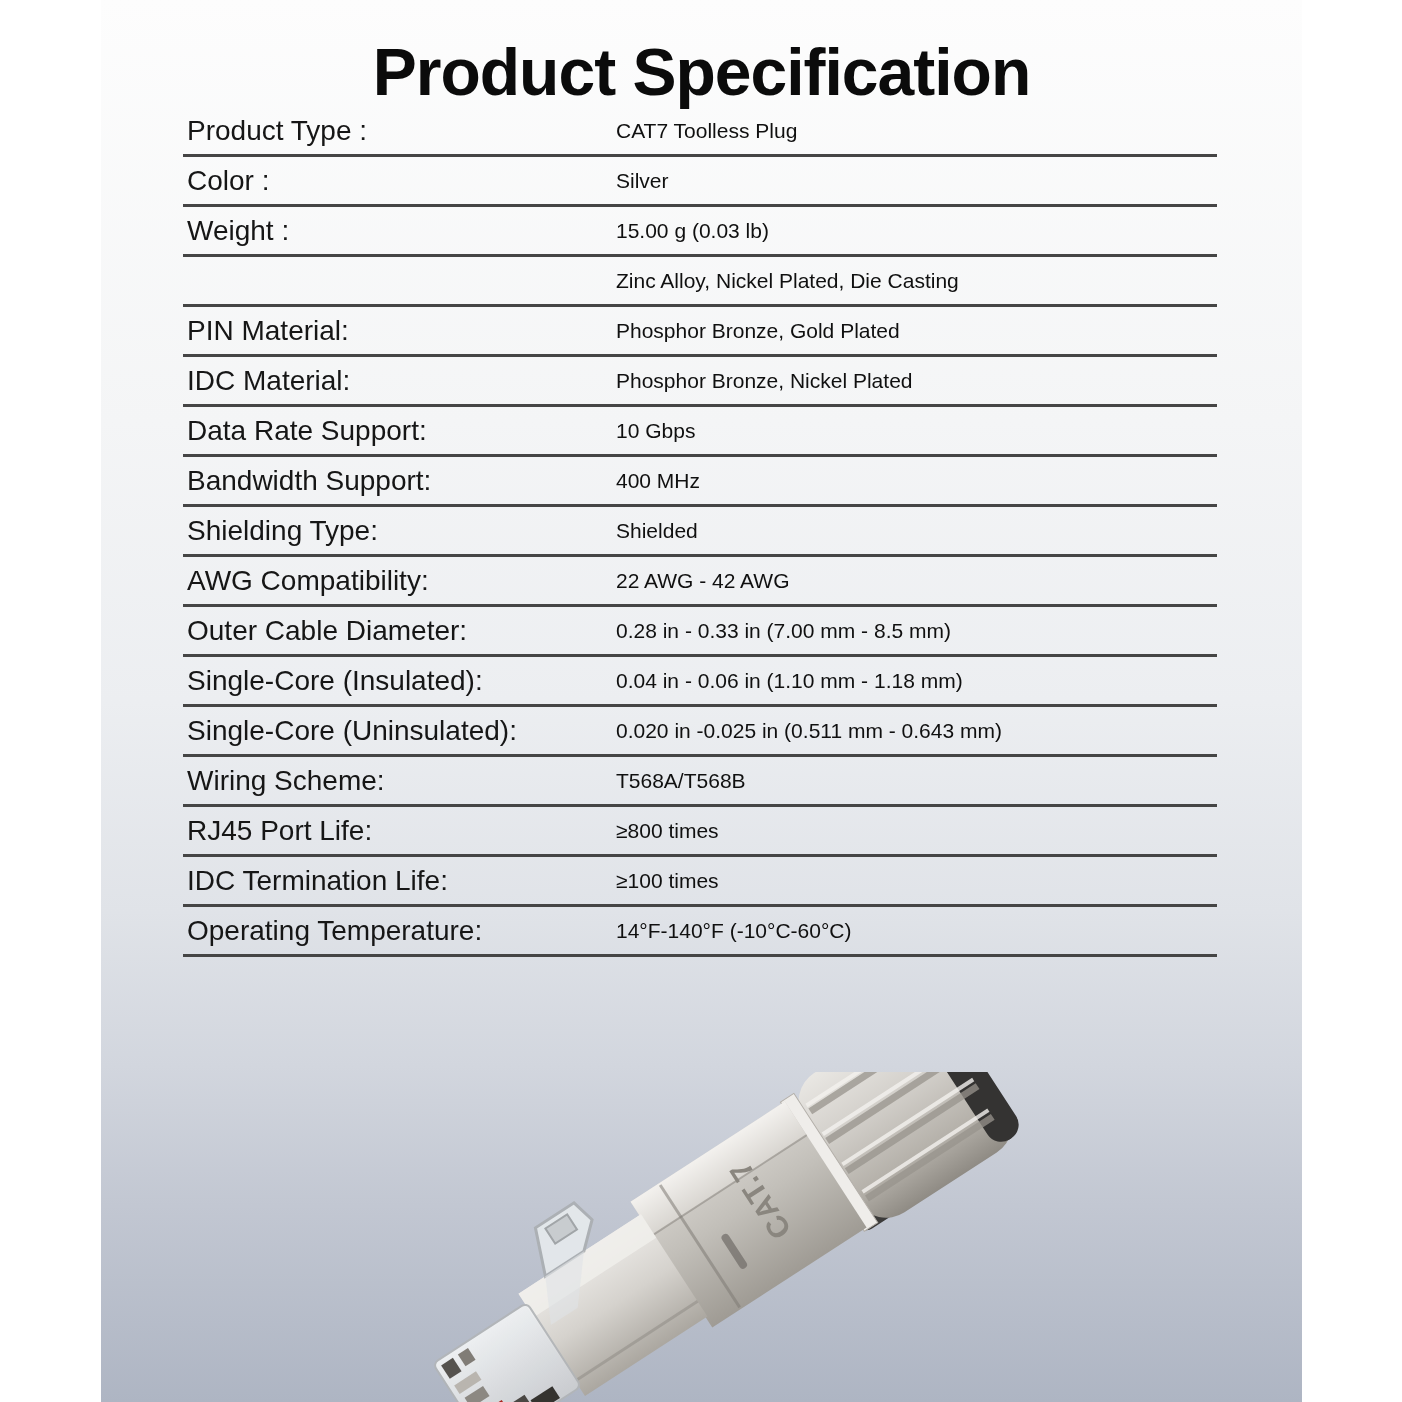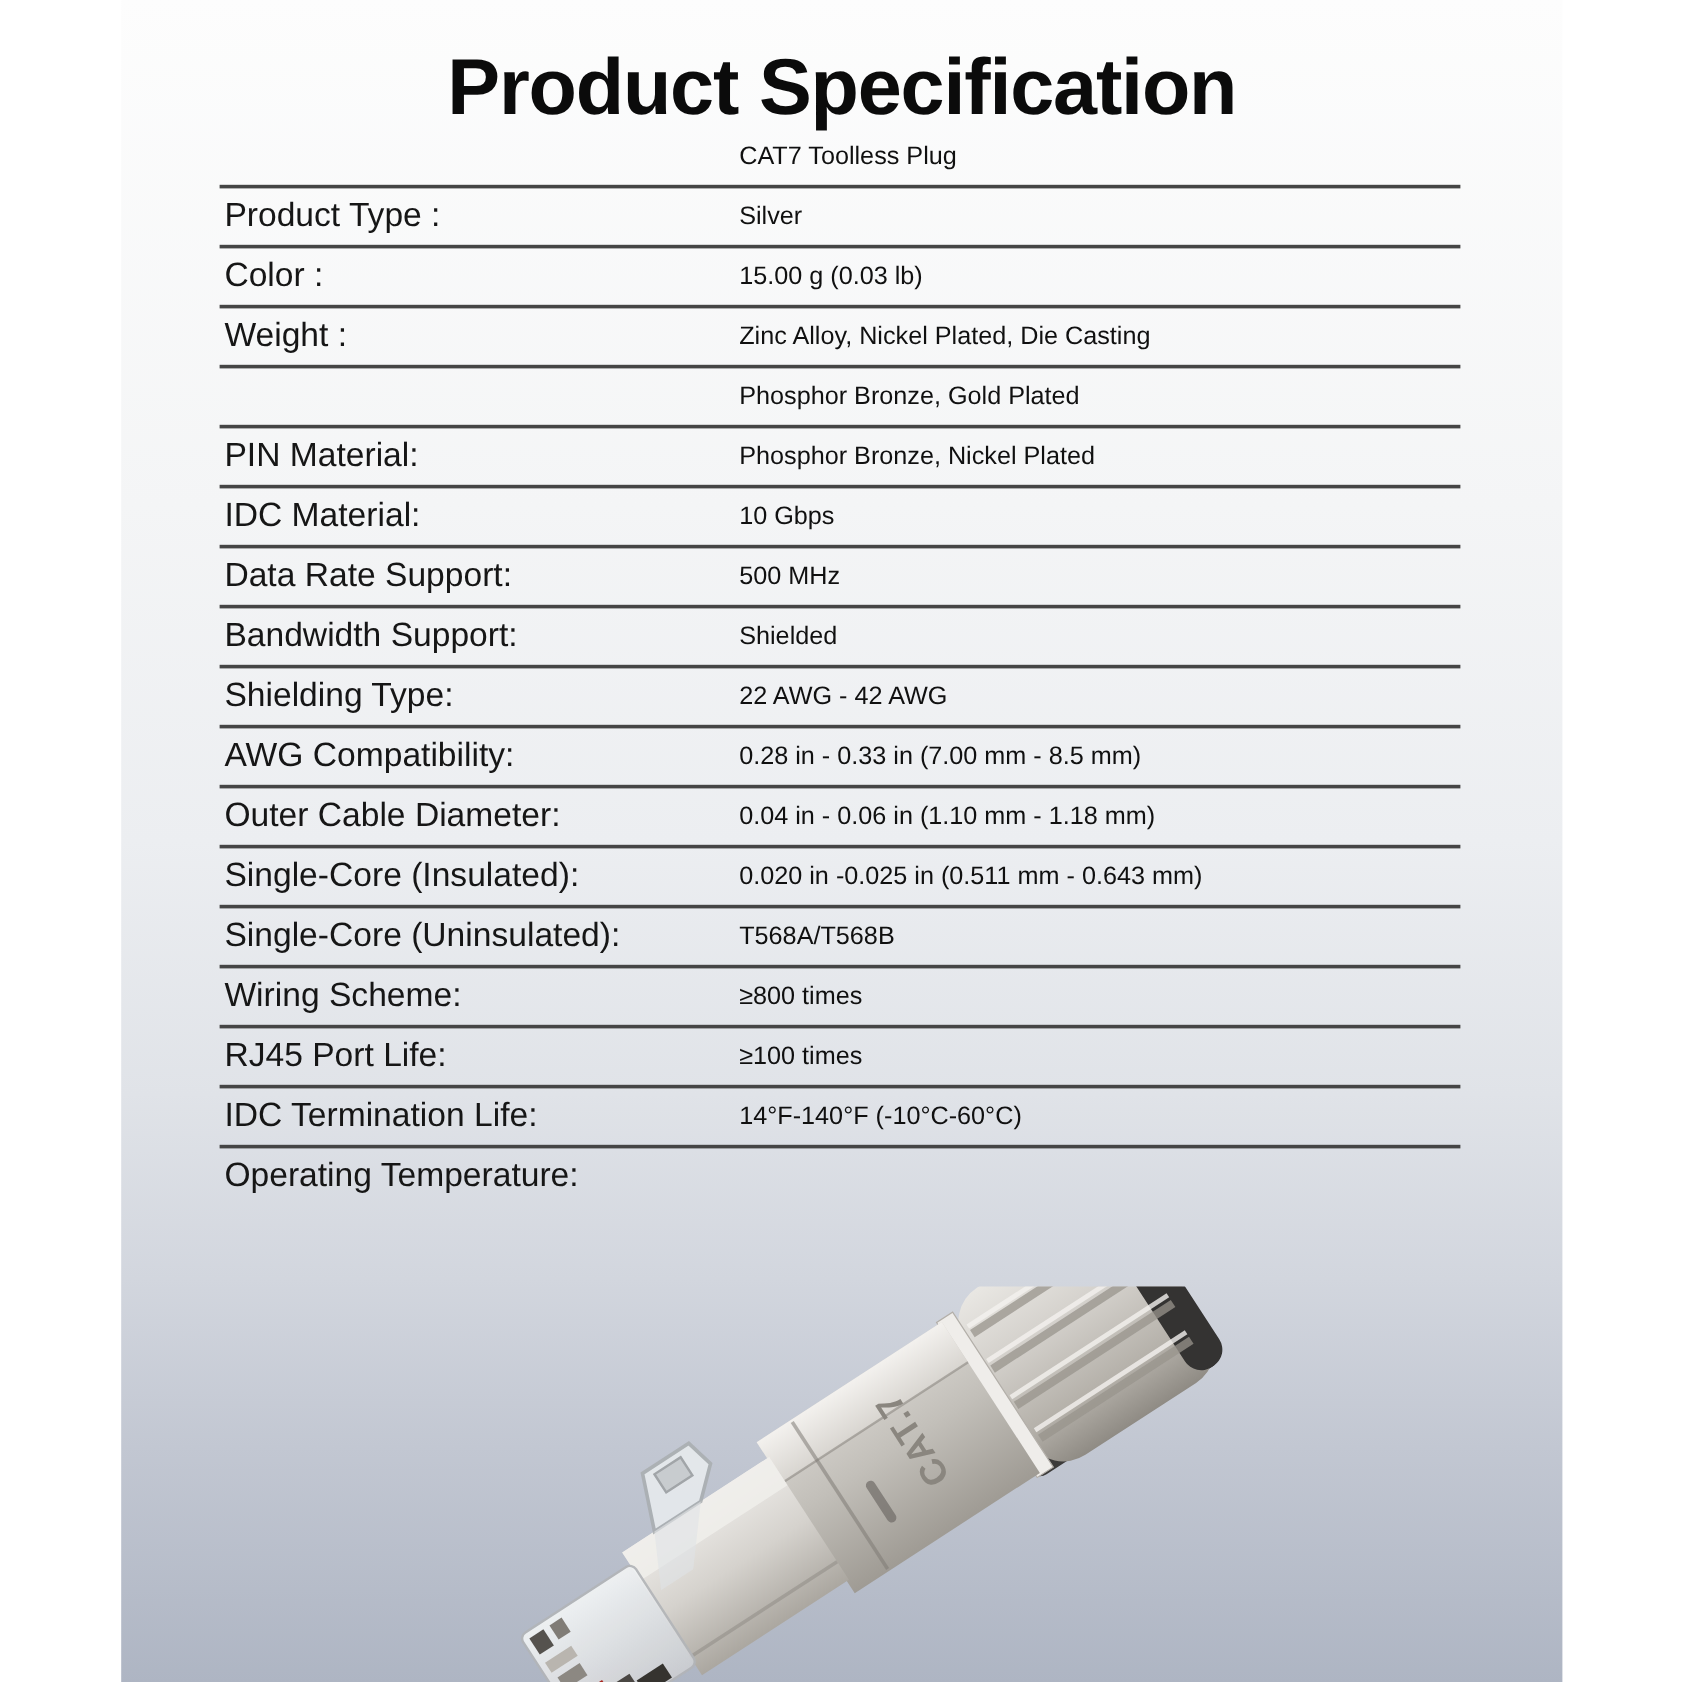--- a/index.html
+++ b/index.html
@@ -45,21 +45,20 @@
     border-bottom:3px solid #454545;
   }
   .spec-label{
     position:absolute;
     left:4px;top:0;
     height:47px;
     display:flex;align-items:center;
     font-size:28px;
     color:#161616;
     white-space:nowrap;
-    margin-top:48px;
   }
   .spec-value{
     position:absolute;
     left:433px;top:0;
     height:47px;
     display:flex;align-items:center;
     font-size:21px;
     color:#101010;
     white-space:nowrap;
   }
@@ -99,21 +98,21 @@
       <div class="spec-row">
         <span class="spec-label">IDC Material:</span>
         <span class="spec-value">Phosphor Bronze, Nickel Plated</span>
       </div>
       <div class="spec-row">
         <span class="spec-label">Data Rate Support:</span>
         <span class="spec-value">10 Gbps</span>
       </div>
       <div class="spec-row">
         <span class="spec-label">Bandwidth Support:</span>
-        <span class="spec-value">500 MHz</span>
+        <span class="spec-value">400 MHz</span>
       </div>
       <div class="spec-row">
         <span class="spec-label">Shielding Type:</span>
         <span class="spec-value">Shielded</span>
       </div>
       <div class="spec-row">
         <span class="spec-label">AWG Compatibility:</span>
         <span class="spec-value">22 AWG - 42 AWG</span>
       </div>
       <div class="spec-row">

